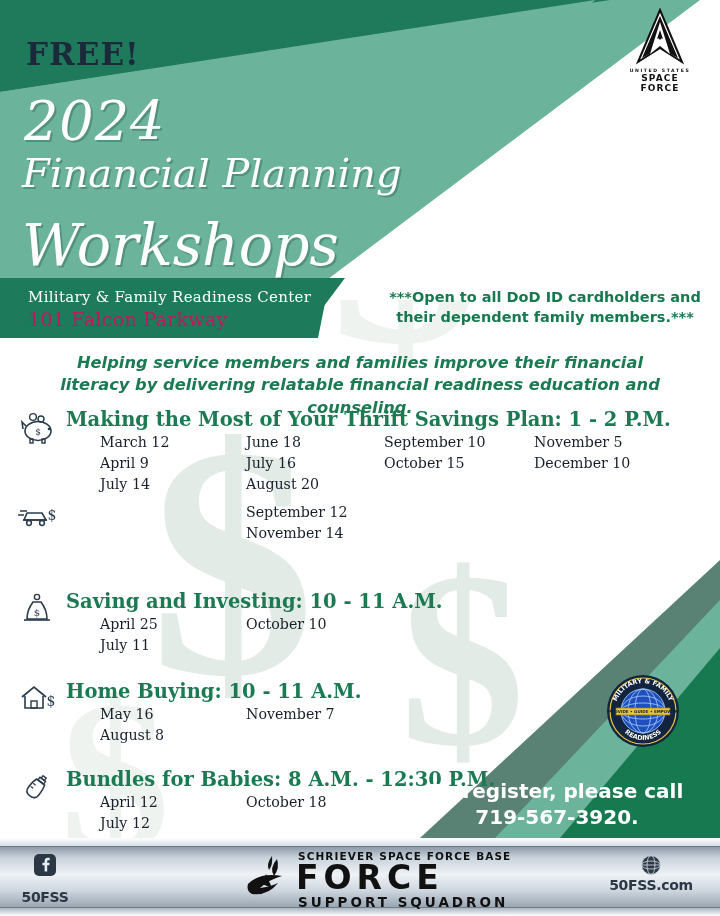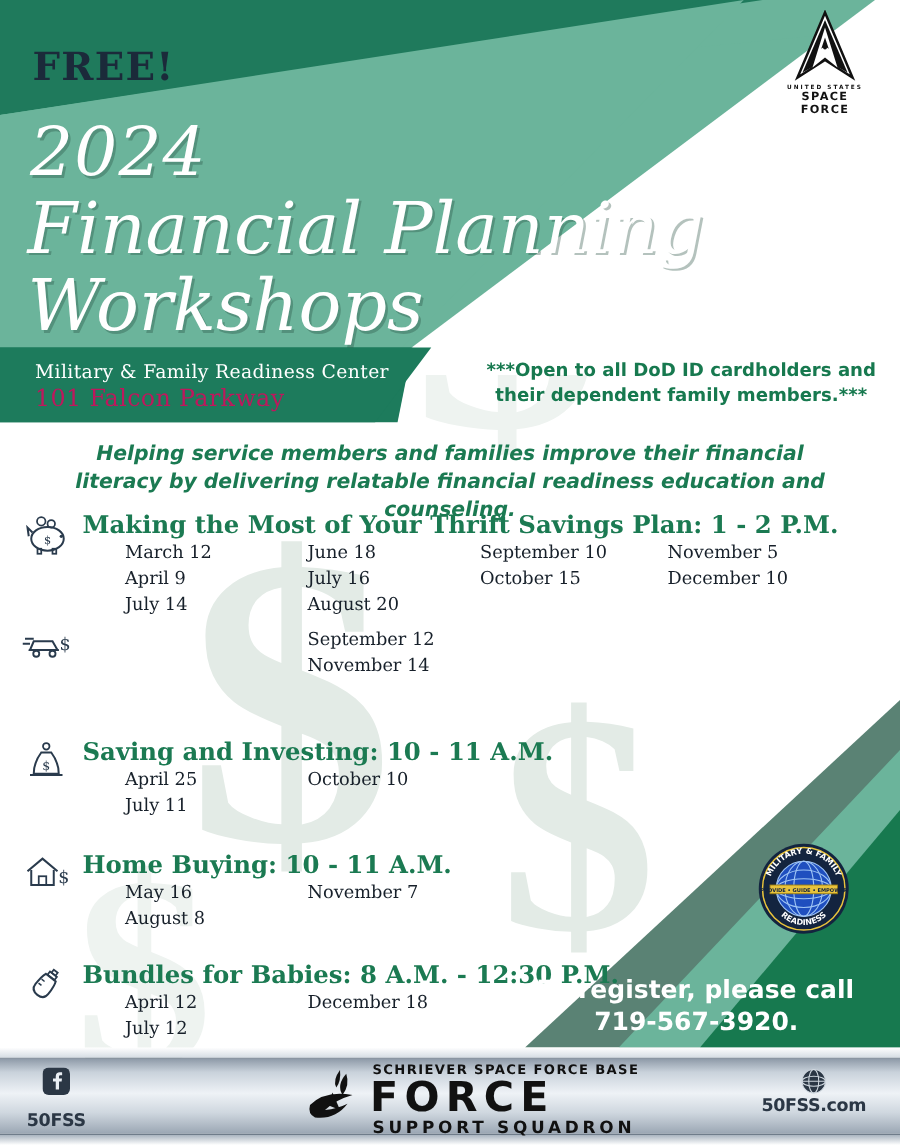--- a/index.html
+++ b/index.html
@@ -29,21 +29,21 @@
   }
   .year {
     position:absolute; left:24px; top:90px; z-index:5;
     font-family:"DejaVu Serif", serif; font-style:italic; font-weight:400;
     font-size:54px; color:#ffffff; letter-spacing:1px;
     text-shadow:2px 2px 0 rgba(40,80,65,0.35);
   }
   .ttl1 {
     position:absolute; left:22px; top:150px; z-index:5;
     font-family:"DejaVu Serif", serif; font-style:italic; font-weight:400;
-    font-size:57px; color:#ffffff; white-space:nowrap;
+    font-size:40px; color:#ffffff; white-space:nowrap;
     text-shadow:2px 2px 0 rgba(40,80,65,0.35);
   }
   .ttl2 {
     position:absolute; left:22px; top:212px; z-index:5;
     font-family:"DejaVu Serif", serif; font-style:italic; font-weight:400;
     font-size:57px; color:#ffffff; white-space:nowrap;
     text-shadow:2px 2px 0 rgba(40,80,65,0.35);
   }
   .addr1 {
     position:absolute; left:28px; top:288px; z-index:6;
@@ -297,21 +297,21 @@
         </g>
       </svg>
     </div>
     <div class="sec-title">Bundles for Babies: 8 A.M. - 12:30 P.M.</div>
     <div class="dates" style="height:44px;">
       <div class="dcol" style="left:0px;">
         <div>April 12</div>
         <div>July 12</div>
       </div>
       <div class="dcol" style="left:146px;">
-        <div>December 18</div>
+        <div>October 18</div>
       </div>
     </div>
   </div>
 
   <div class="seal">
     <svg width="74" height="74" viewBox="0 0 74 74">
       <circle cx="37" cy="37" r="36" fill="#13243f"></circle>
       <circle cx="37" cy="37" r="33" fill="none" stroke="#e8c33c" stroke-width="1.2"></circle>
       <circle cx="37" cy="37" r="22" fill="#1f4fbf"></circle>
       <g stroke="#9ec4f5" stroke-width="0.9" fill="none">

